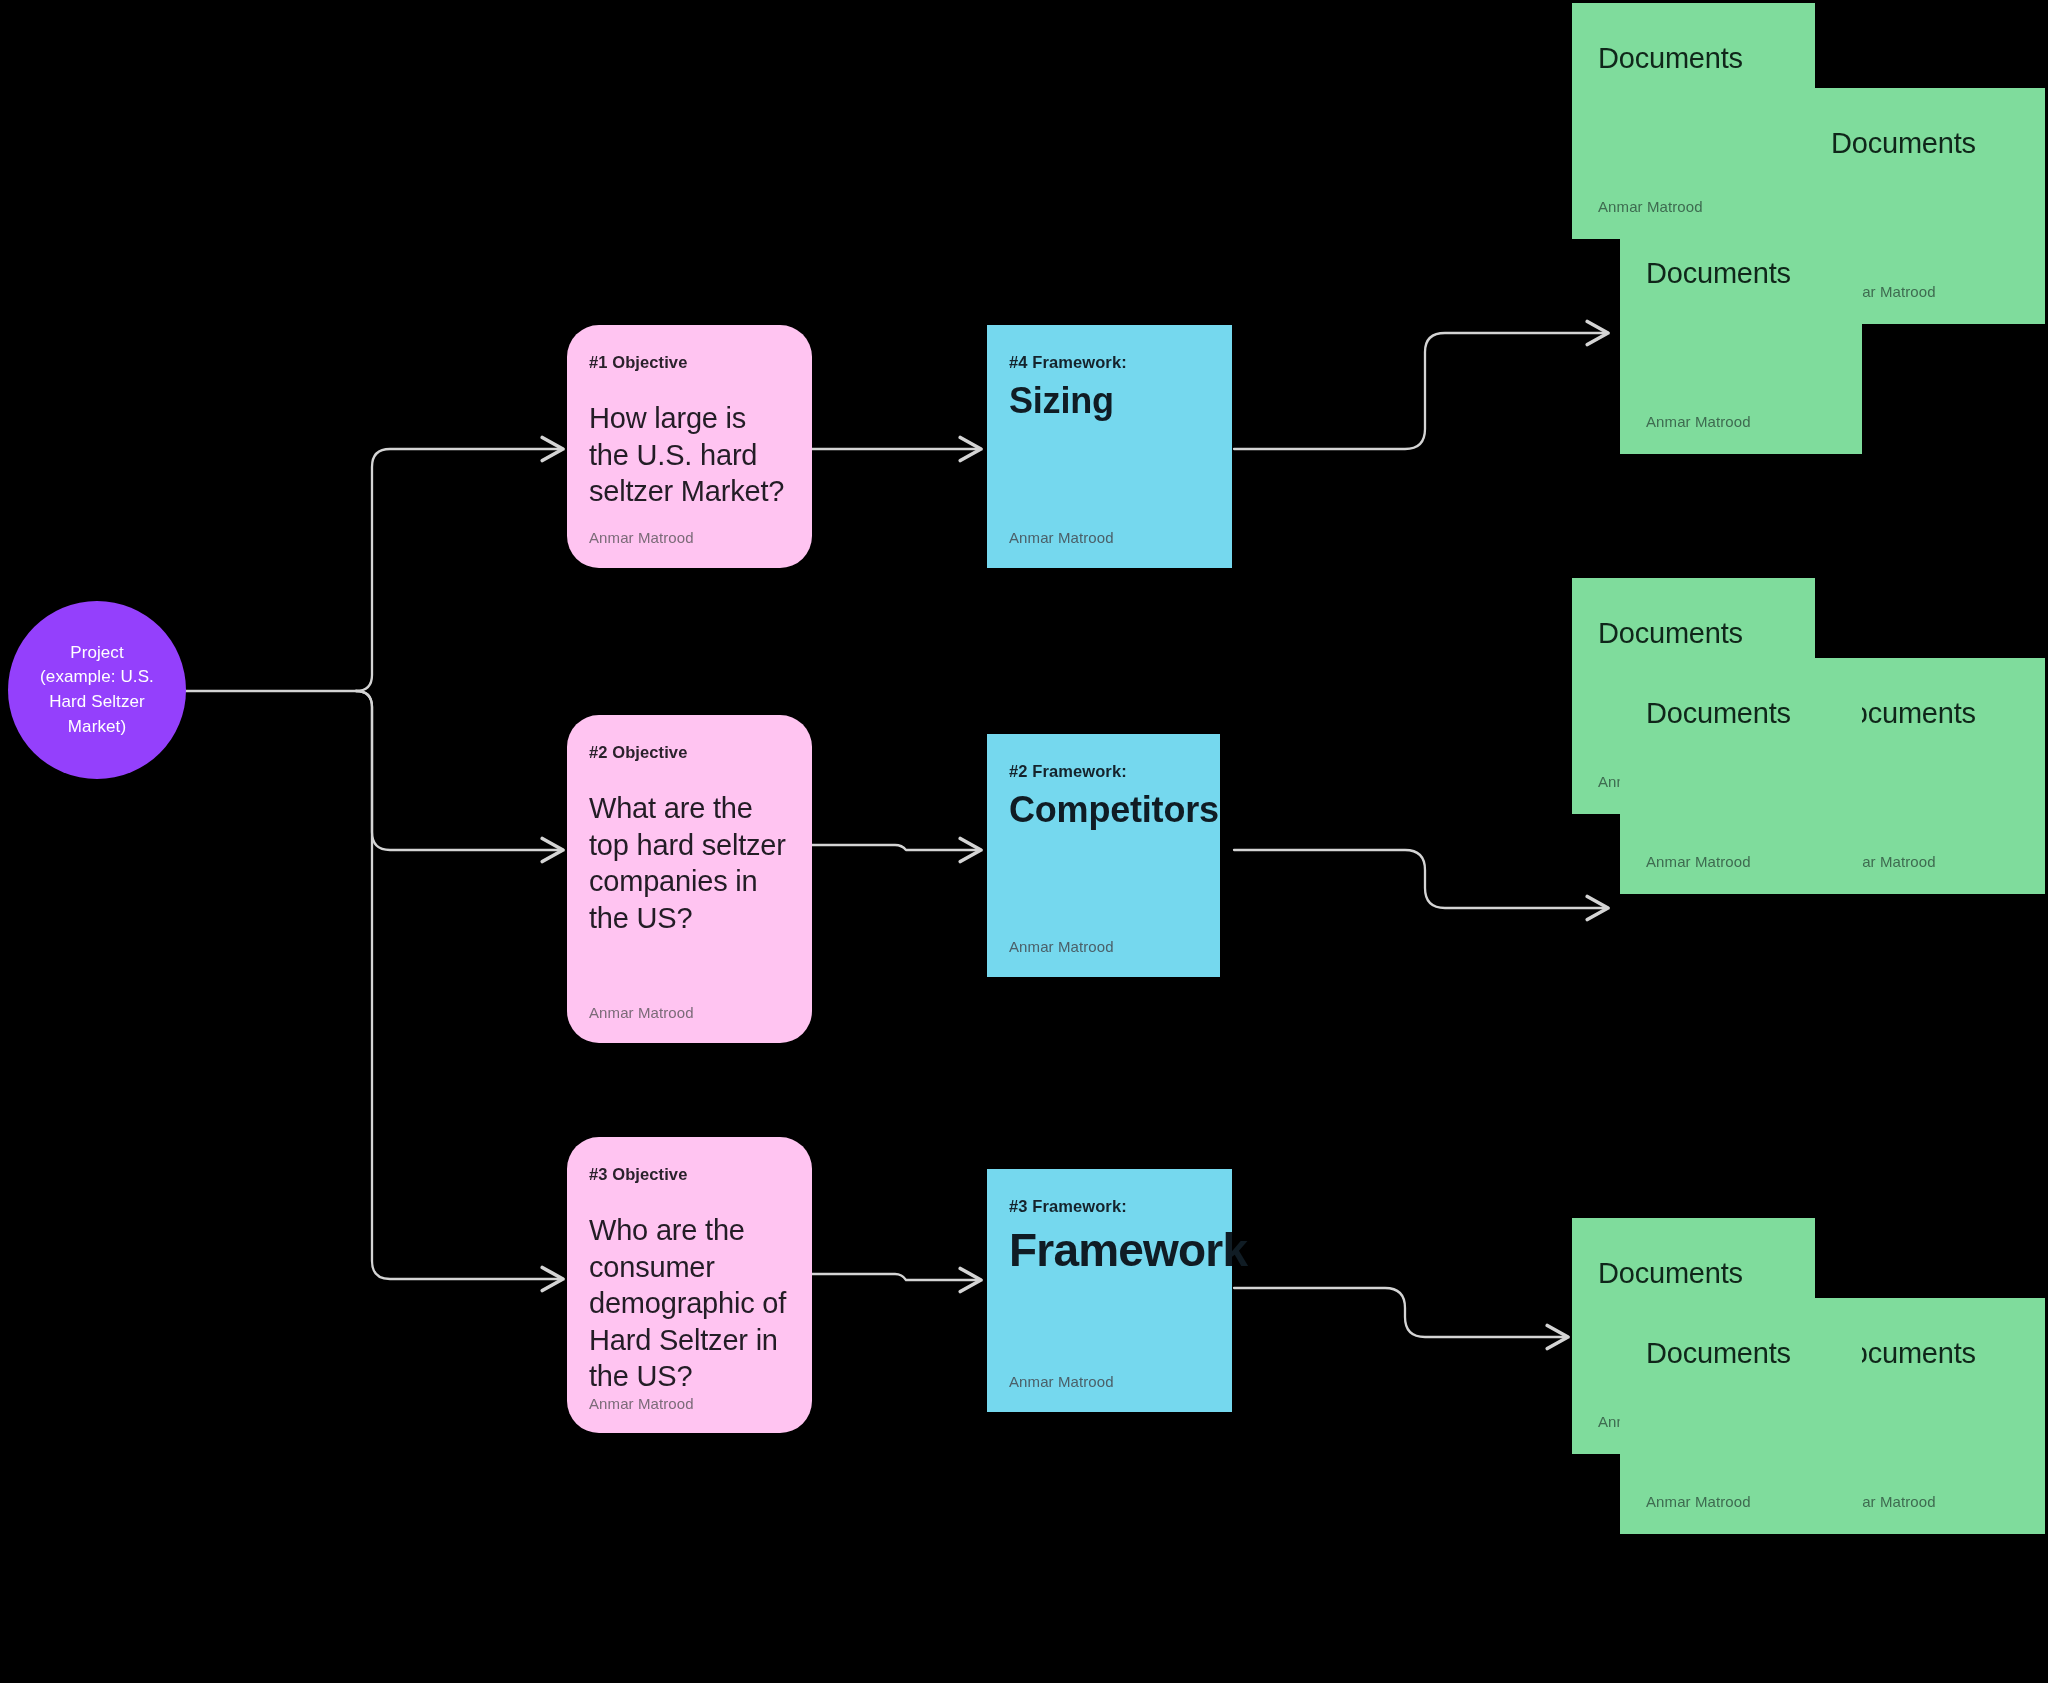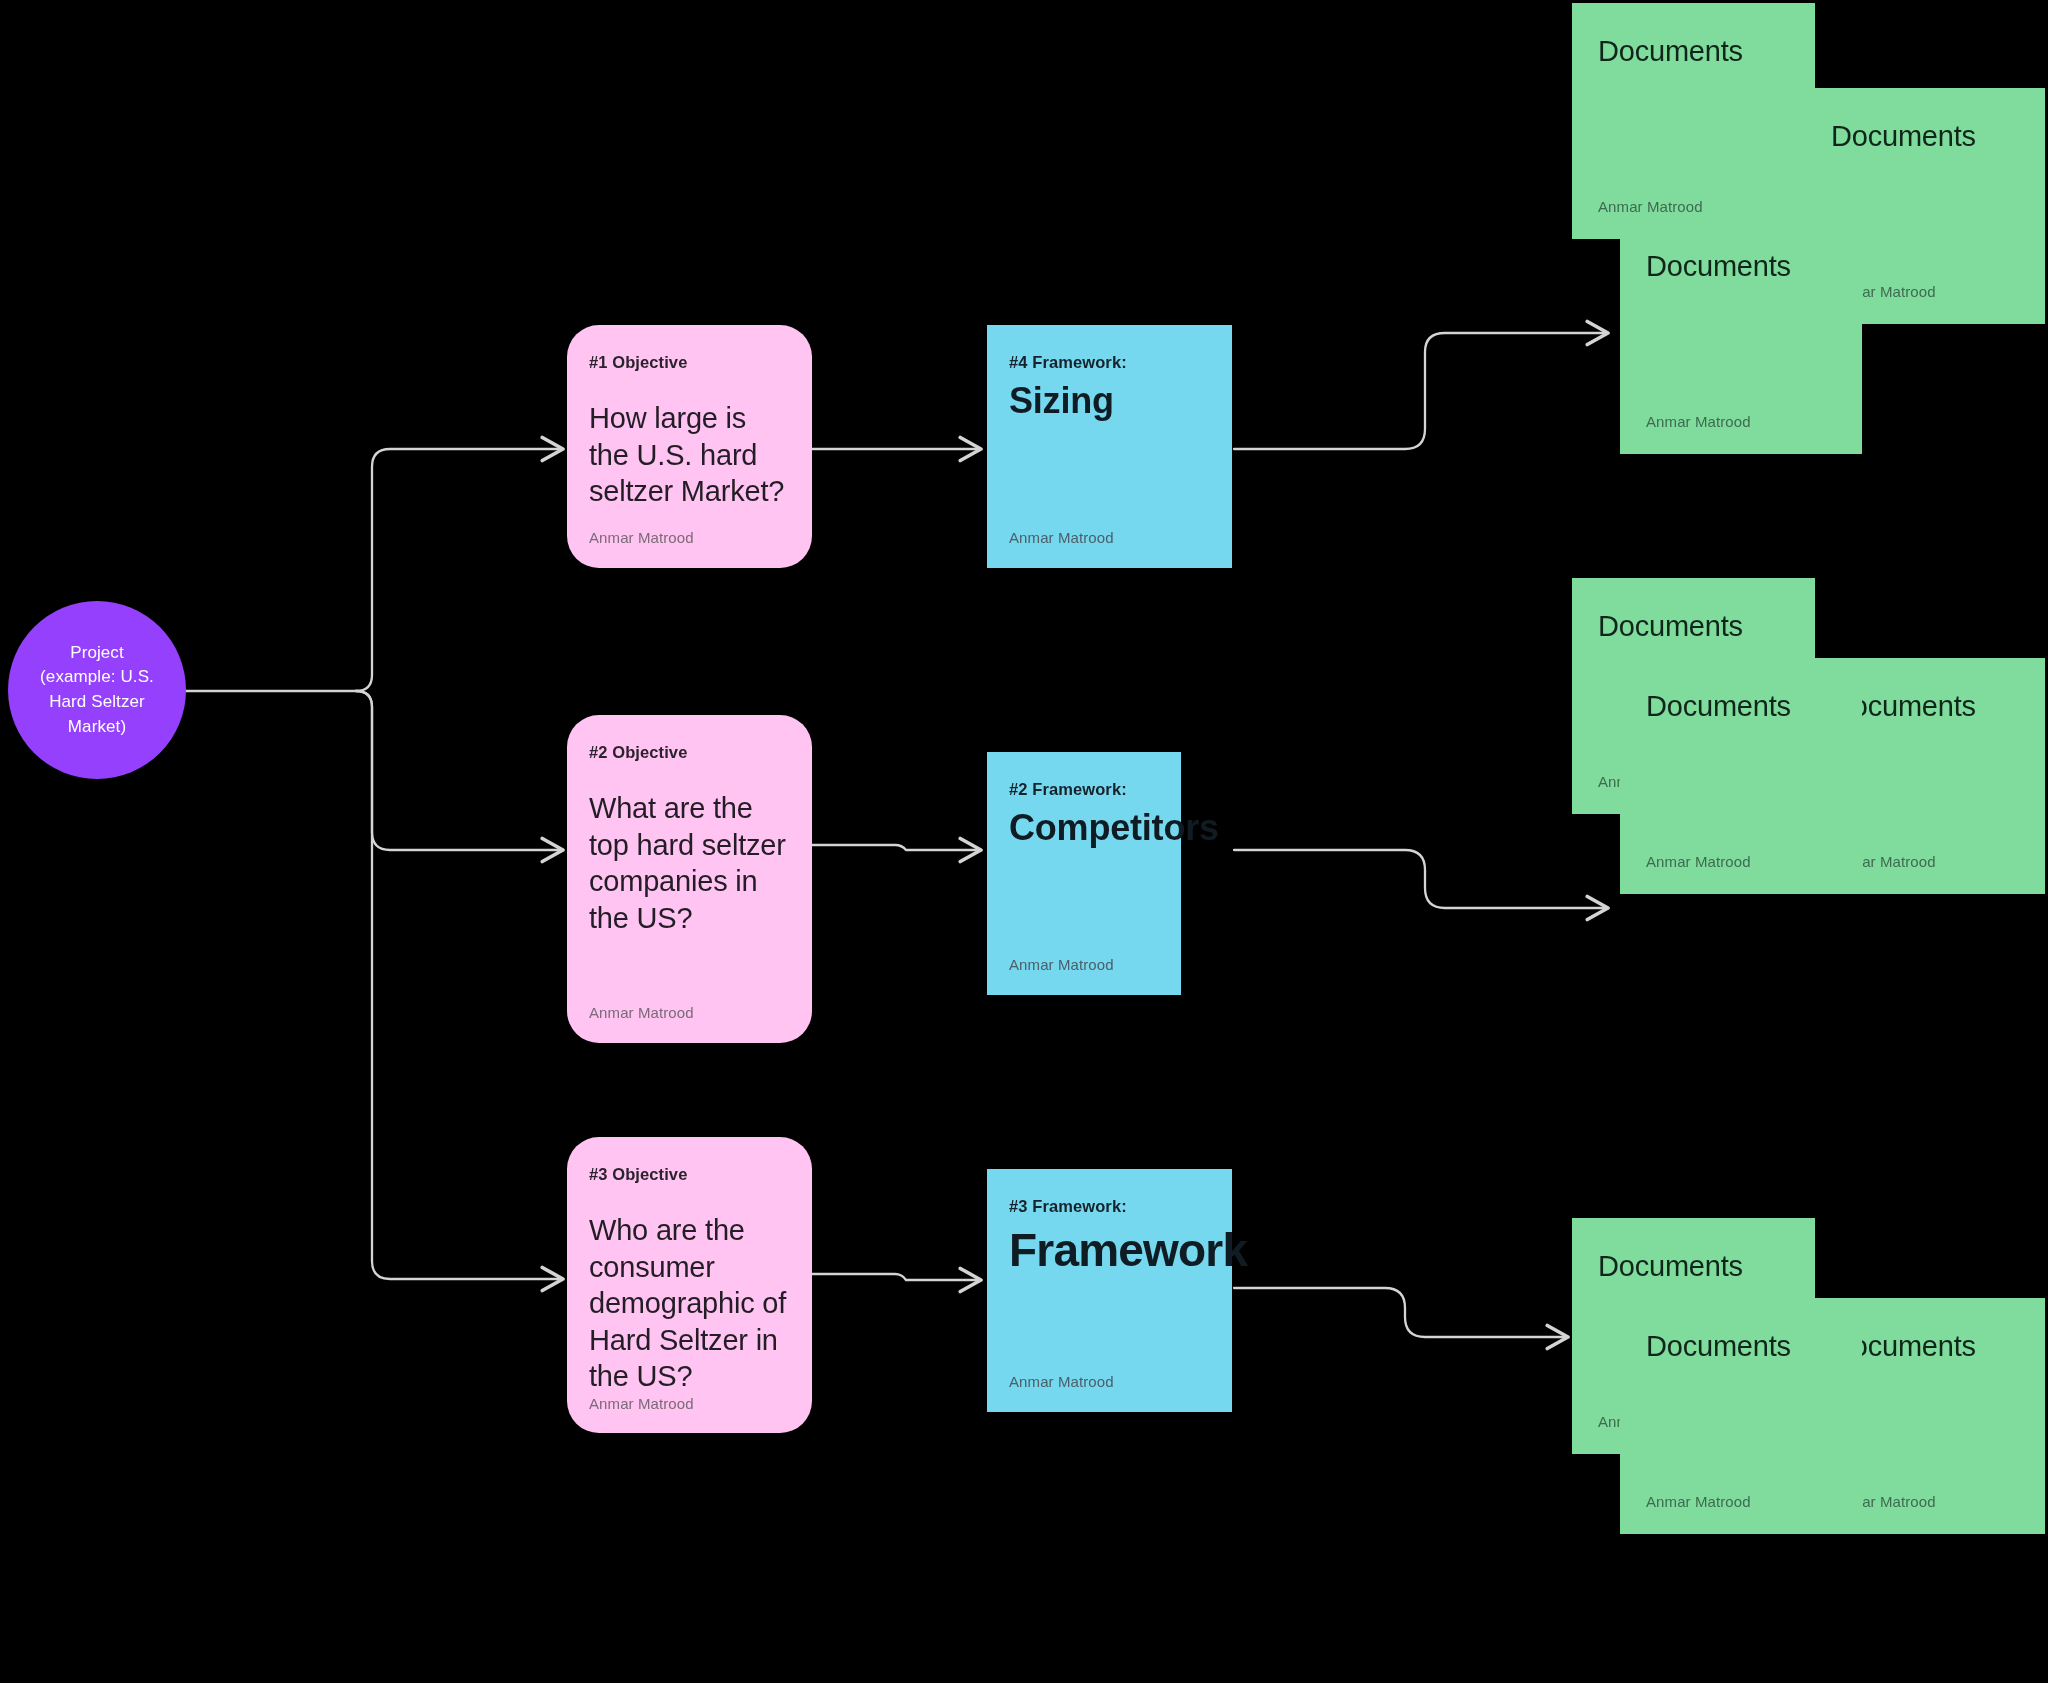--- a/index.html
+++ b/index.html
@@ -66,20 +66,21 @@
     color: #16202b;
     letter-spacing: 0.1px;
     margin-bottom: 4px;
   }
   .card .headline {
     font-size: 29px;
     line-height: 1.26;
     font-weight: 400;
     color: #1b2430;
     letter-spacing: -0.2px;
+    margin-top: 7px;
   }
   .card .author {
     font-size: 15px;
     color: #5e6a72;
     letter-spacing: 0.1px;
     margin-top: auto;
   }
 
   
   .card.pink { background: #FFC4F1; border-radius: 32px; }
@@ -180,21 +181,21 @@
     <div class="headline" style="margin-top:24px;">Who are the consumer demographic of Hard Seltzer in the US?</div>
     <div class="author">Anmar Matrood</div>
   </div>
 
   <div class="card blue" style="left:987px; top:325px; width:245px; height:243px;">
     <div class="eyebrow">#4 Framework:</div>
     <div class="headline">Sizing</div>
     <div class="author">Anmar Matrood</div>
   </div>
 
-  <div class="card blue" style="left:987px; top:752px; width:194px; height:243px;">
+  <div class="card blue" style="left:987px; top:734px; width:233px; height:243px;">
     <div class="eyebrow">#2 Framework:</div>
     <div class="headline">Competitors</div>
     <div class="author">Anmar Matrood</div>
   </div>
 
   <div class="card blue big" style="left:987px; top:1169px; width:245px; height:243px;">
     <div class="eyebrow">#3 Framework:</div>
     <div class="headline">Framework</div>
     <div class="author">Anmar Matrood</div>
   </div>

